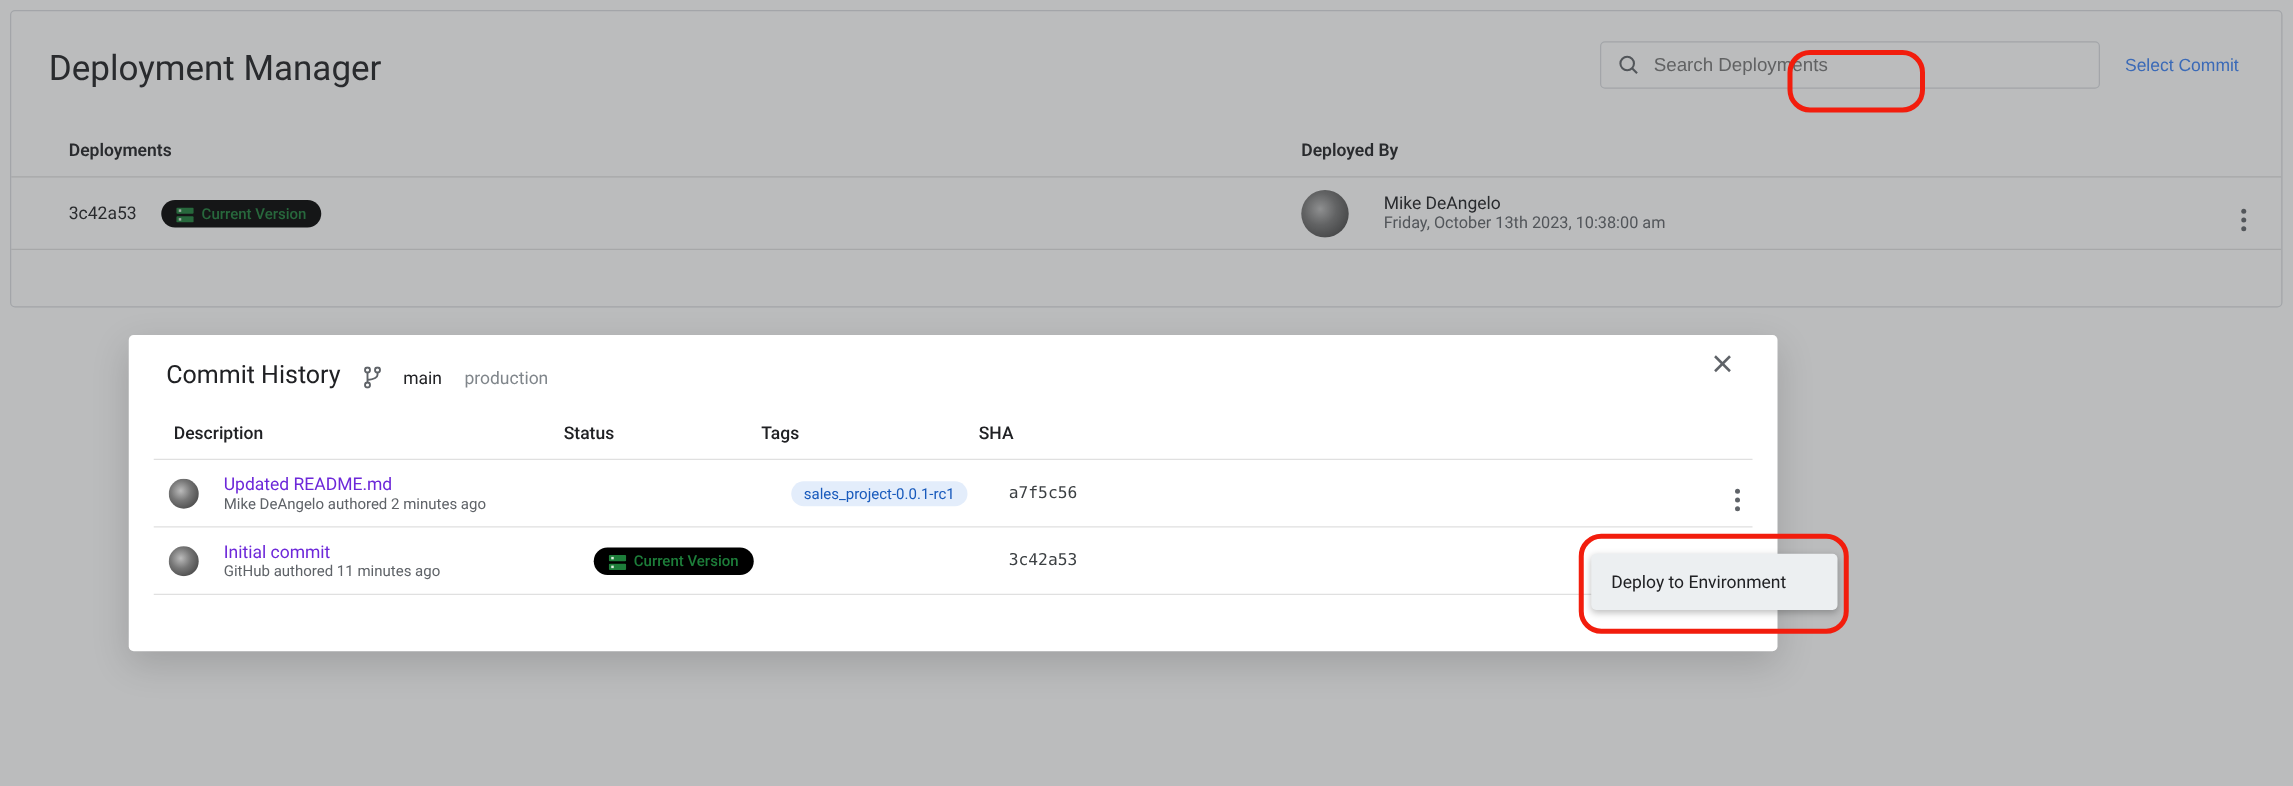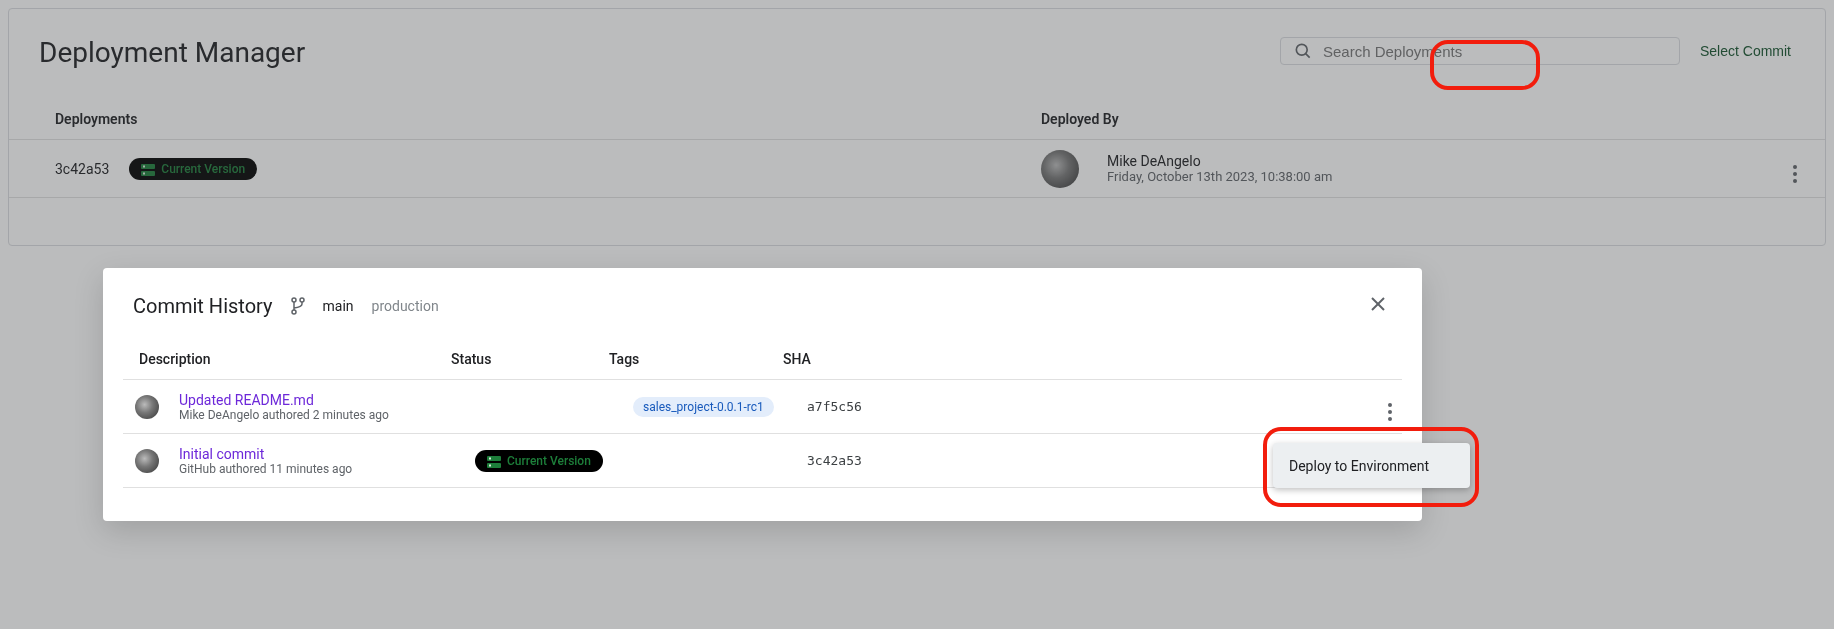--- a/index.html
+++ b/index.html
@@ -3,23 +3,23 @@
 <meta charset="utf-8">
 <style>
 * { box-sizing: border-box; margin: 0; padding: 0; }
 body { font-family: -apple-system, BlinkMacSystemFont, "Segoe UI", Roboto, Arial, sans-serif; background: #fff; width: 1834px; height: 629px; position: relative; overflow: hidden; }
 
 
 .top-card { position: absolute; left: 8px; top: 8px; right: 8px; height: 238px; border: 1px solid #dadce0; border-radius: 4px; background: #fff; padding: 0; }
 .top-header { display: flex; align-items: flex-end; justify-content: space-between; padding: 24px 30px 30px 30px; }
 .page-title { font-size: 28px; font-weight: 400; color: #202124; }
 .top-right { display: flex; align-items: center; gap: 16px; }
-.search-box { display: flex; align-items: center; width: 400px; height: 28px; border: 1px solid #dadce0; border-radius: 4px; padding: 0 12px; gap: 10px; }
+.search-box { display: flex; align-items: center; width: 400px; height: 38px; border: 1px solid #dadce0; border-radius: 4px; padding: 0 12px; gap: 10px; }
 .search-box input { border: none; outline: none; font-size: 15px; color: #5f6368; flex: 1; background: transparent; }
-.select-commit-btn { font-size: 14px; color: #14532d; background: none; border: none; cursor: pointer; padding: 10px 4px; }
+.select-commit-btn { font-size: 14px; color: #3b82f6; background: none; border: none; cursor: pointer; padding: 10px 4px; }
 
 .table-head-row { display: flex; border-bottom: 1px solid #e0e0e0; padding: 12px 0; }
 .col-deploy { flex: 0 0 1032px; padding-left: 46px; font-weight: 600; font-size: 14px; color: #202124; }
 .col-by { flex: 1; font-weight: 600; font-size: 14px; color: #202124; }
 
 .deploy-row { display: flex; align-items: center; border-bottom: 1px solid #e0e0e0; height: 58px; }
 .deploy-row .col-deploy { display: flex; align-items: center; gap: 20px; font-weight: 400; }
 .sha-text { font-size: 14px; color: #202124; }
 .badge-current { display: inline-flex; align-items: flex-end; gap: 6px; background: #000000; color: #1d7e3a; border-radius: 14px; padding: 4px 12px; font-size: 12px; font-weight: 500; }
 .col-by-row { flex: 1; display: flex; align-items: center; gap: 28px; }
@@ -27,21 +27,21 @@
 .user-col { display: flex; flex-direction: column; }
 .user-name { font-size: 14px; color: #202124; }
 .user-date { font-size: 13px; color: #5f6368; }
 .row-actions { margin-left: auto; padding-right: 28px; color: #5f6368; cursor: pointer; }
 
 
 .dim { position: absolute; inset: 0; background: rgba(60,64,67,0.35); }
 
 
 .modal { position: absolute; left: 103px; top: 268px; width: 1319px; height: 253px; background: #fff; border-radius: 4px; box-shadow: 0 10px 30px rgba(0,0,0,0.15); }
-.modal-header { display: flex; align-items: center; padding: 20px 30px 14px 30px; gap: 18px; }
+.modal-header { display: flex; align-items: flex-end; padding: 8px 30px 14px 30px; gap: 18px; }
 .modal-title { font-size: 20px; color: #202124; }
 .branch-main { font-size: 14px; color: #202124; }
 .branch-env { font-size: 14px; color: #80868b; }
 .close-btn { margin-left: auto; color: #5f6368; cursor: pointer; font-size: 20px; background: none; border: none; padding: 6px; }
 
 .modal-table-head { display: flex; padding: 14px 0 12px 0; border-bottom: 1px solid #e0e0e0; margin: 0 20px 0 20px; }
 .modal-table-head > div { font-size: 14px; font-weight: 500; color: #202124; }
 .mh-desc { flex: 0 0 328px; padding-left: 16px; }
 .mh-status { flex: 0 0 158px; }
 .mh-tags { flex: 0 0 174px; }

